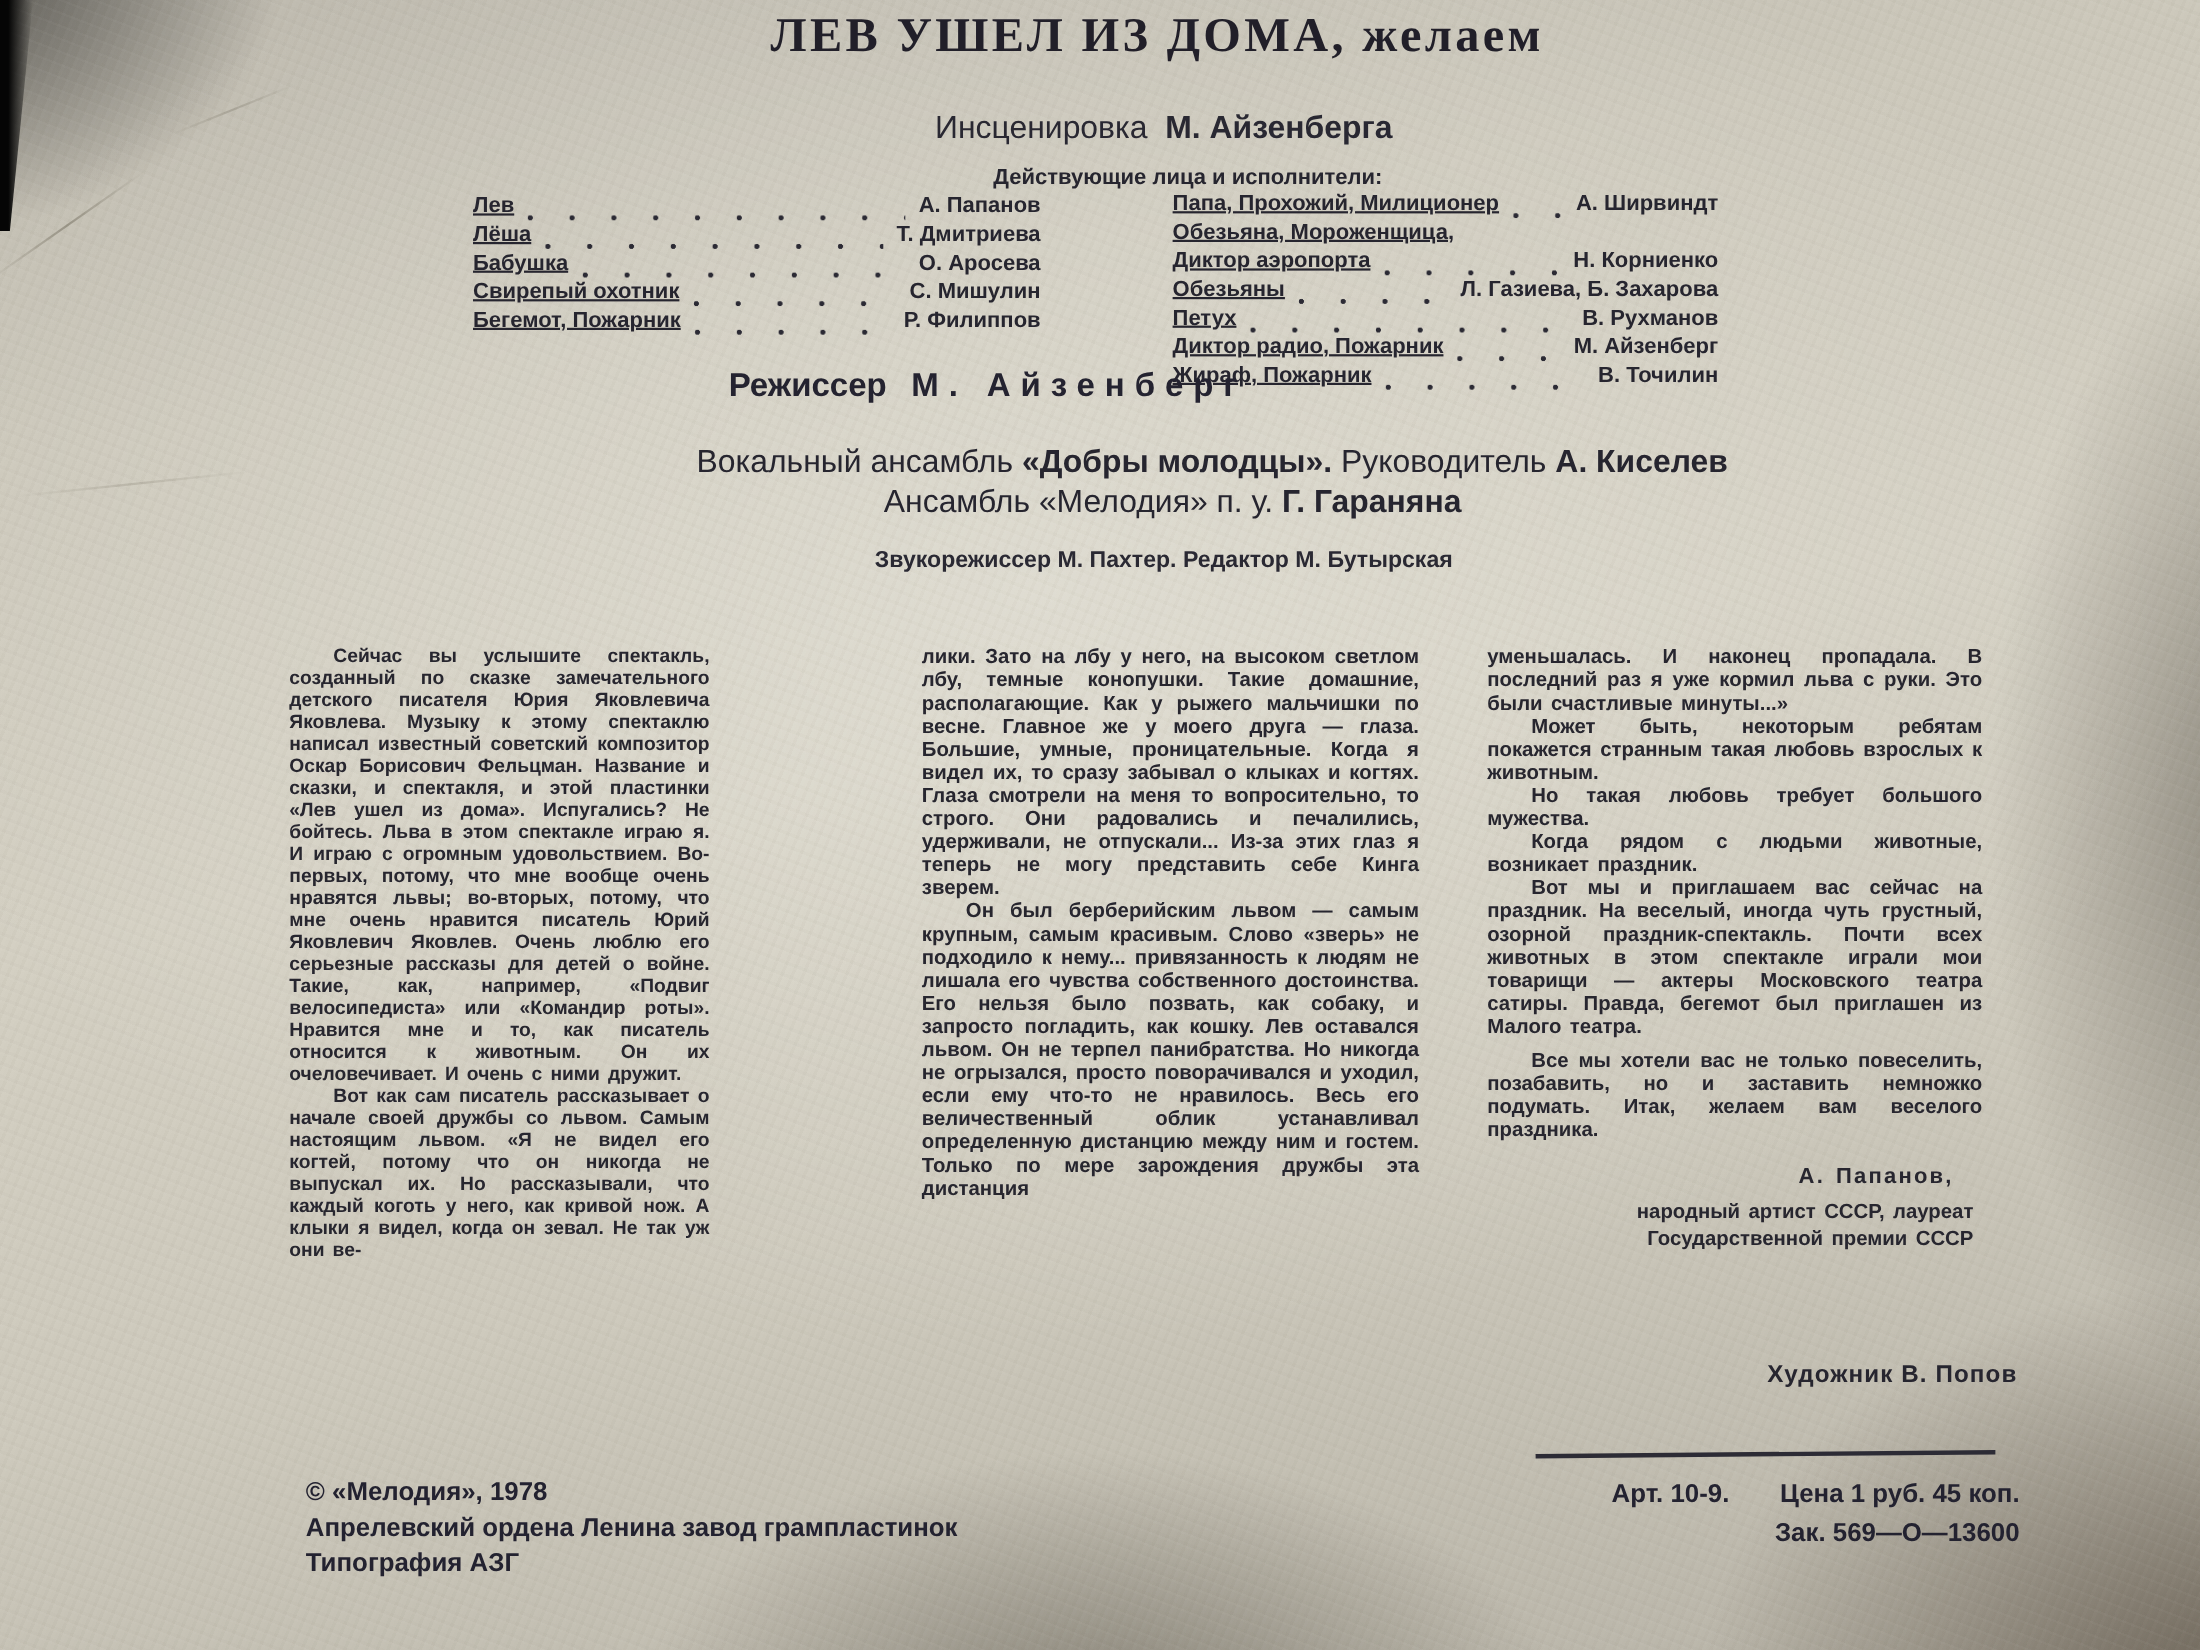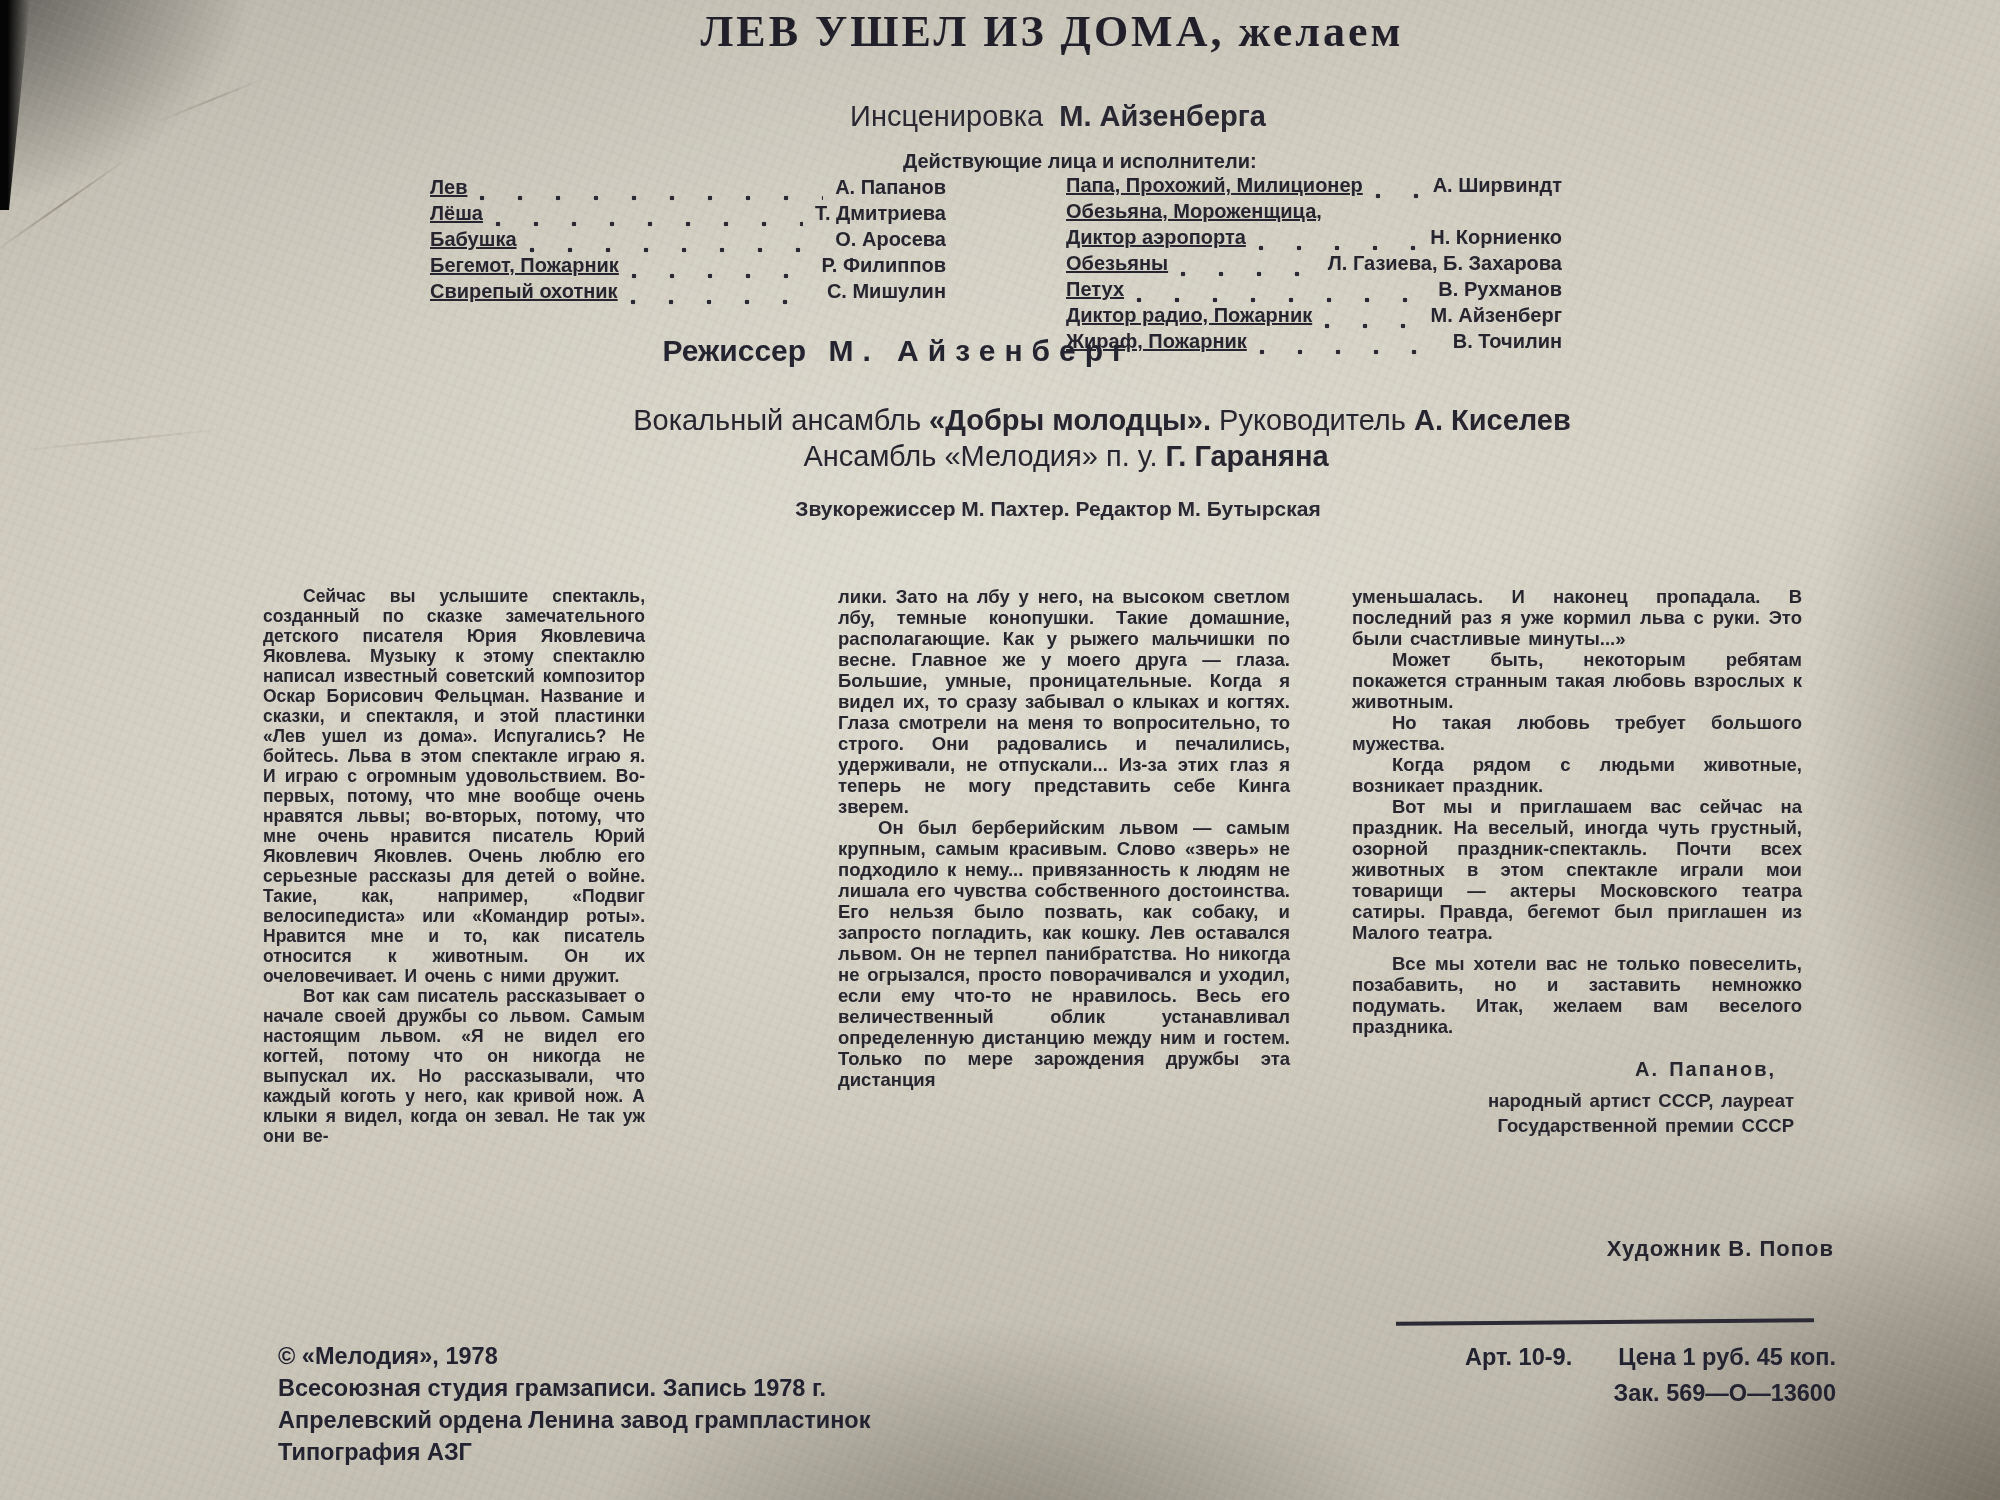--- a/index.html
+++ b/index.html
@@ -112,28 +112,28 @@
         <span class="role">Лёша</span>
         <span class="leader"></span>
         <span class="performer">Т. Дмитриева</span>
       </div>
     <div class="row">
         <span class="role">Бабушка</span>
         <span class="leader"></span>
         <span class="performer">О. Аросева</span>
       </div>
     <div class="row">
+        <span class="role">Свирепый охотник</span>
+        <span class="leader"></span>
+        <span class="performer">С. Мишулин</span>
+      </div>
+    <div class="row">
         <span class="role">Бегемот, Пожарник</span>
         <span class="leader"></span>
         <span class="performer">Р. Филиппов</span>
-      </div>
-    <div class="row">
-        <span class="role">Свирепый охотник</span>
-        <span class="leader"></span>
-        <span class="performer">С. Мишулин</span>
       </div>
   </div>
 
   <div class="cast-col cast-right">
     <div class="row">
         <span class="role">Папа, Прохожий, Милиционер</span>
         <span class="leader"></span>
         <span class="performer">А. Ширвиндт</span>
       </div>
     <div class="row continuation">
@@ -206,21 +206,20 @@
       <span class="sig-line">Государственной премии СССР</span>
     </div>
   </div>
 
   <div class="artist-credit">Художник В. Попов</div>
 
   <div class="abs rule"></div>
 
   <div class="abs imprint">
     <div>© «Мелодия», 1978</div>
-    <div>Всесоюзная студия грамзаписи. Запись 1978 г.</div>
     <div>Апрелевский ордена Ленина завод грампластинок</div>
     <div>Типография АЗГ</div>
   </div>
 
   <div class="pricing">
     <div class="l1">
       <span class="art">Арт. 10-9.</span><span>Цена 1 руб. 45 коп.</span>
     </div>
     <div class="l2">Зак. 569—О—13600</div>
   </div>

